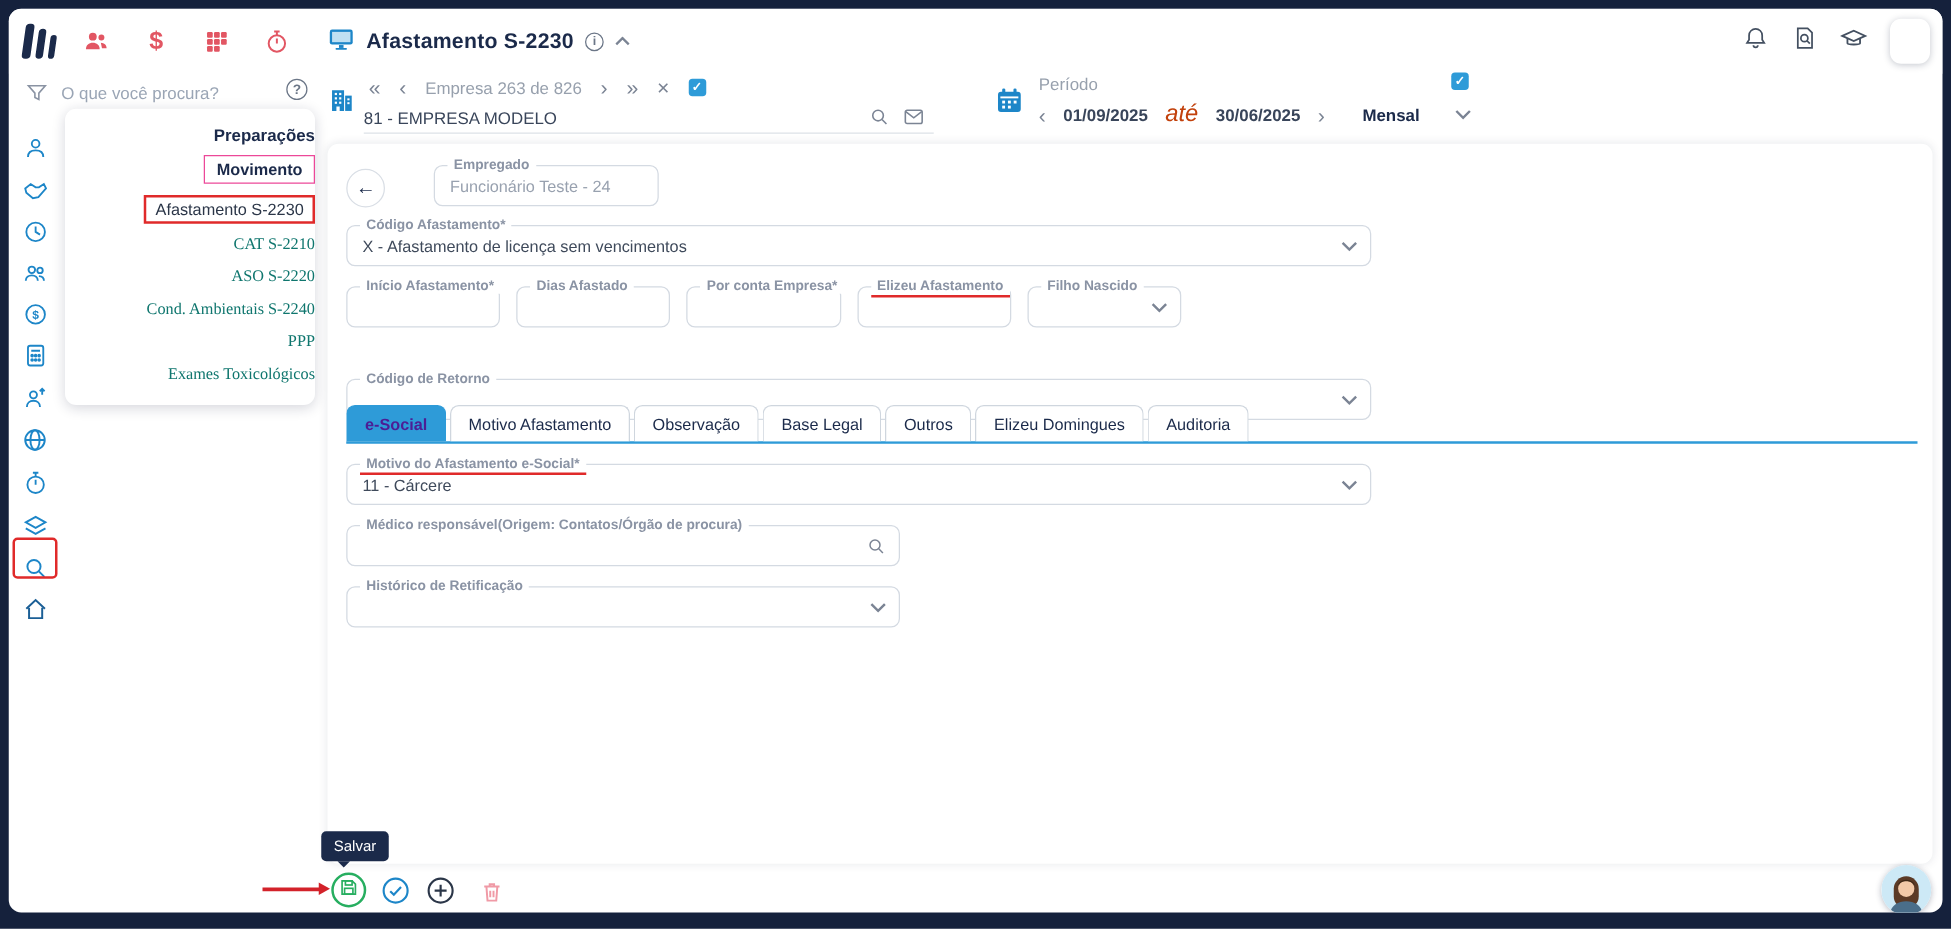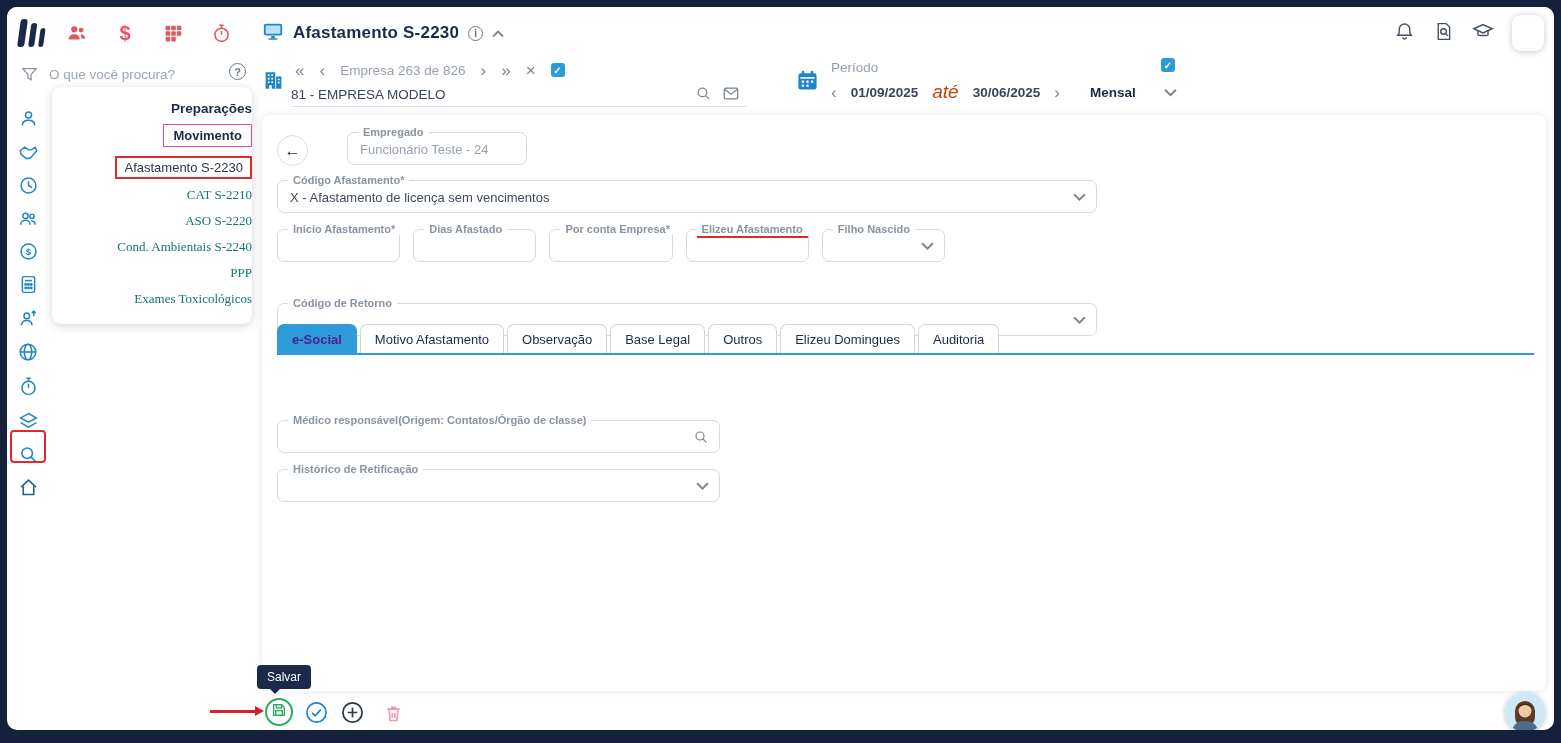--- a/index.html
+++ b/index.html
@@ -428,23 +428,32 @@
     <div class="tabs">
       <div class="tab active">e-Social</div>
       <div class="tab">Motivo Afastamento</div>
       <div class="tab">Observação</div>
       <div class="tab">Base Legal</div>
       <div class="tab">Outros</div>
       <div class="tab">Elizeu Domingues</div>
       <div class="tab">Auditoria</div>
     </div>
 
+    <div class="field f-motivo">
+      <span class="lbl redline">Motivo do Afastamento e-Social*</span>
+      <span class="val">11 - Cárcere</span>
+      <span class="right-ic">
+          <svg viewBox="0 0 12 8" width="13" height="9">
+            <path d="M1 1.5L6 6.5L11 1.5" fill="none" stroke="#7b8494" stroke-width="1.8"></path>
+          </svg>
+        </span>
+    </div>
 
     <div class="field f-medico">
-      <span class="lbl">Médico responsável(Origem: Contatos/Órgão de classe)</span>
+      <span class="lbl">Médico responsável(Origem: Contatos/Órgão de procura)</span>
       <span class="right-ic">
           <svg viewBox="0 0 24 24" width="16" height="16" fill="none" stroke="#7b8494" stroke-width="1.8">
             <circle cx="10.5" cy="10.5" r="6"></circle>
             <line x1="15" y1="15" x2="20" y2="20"></line>
           </svg>
         </span>
     </div>
 
     <div class="field f-historico">
       <span class="lbl">Histórico de Retificação</span>

